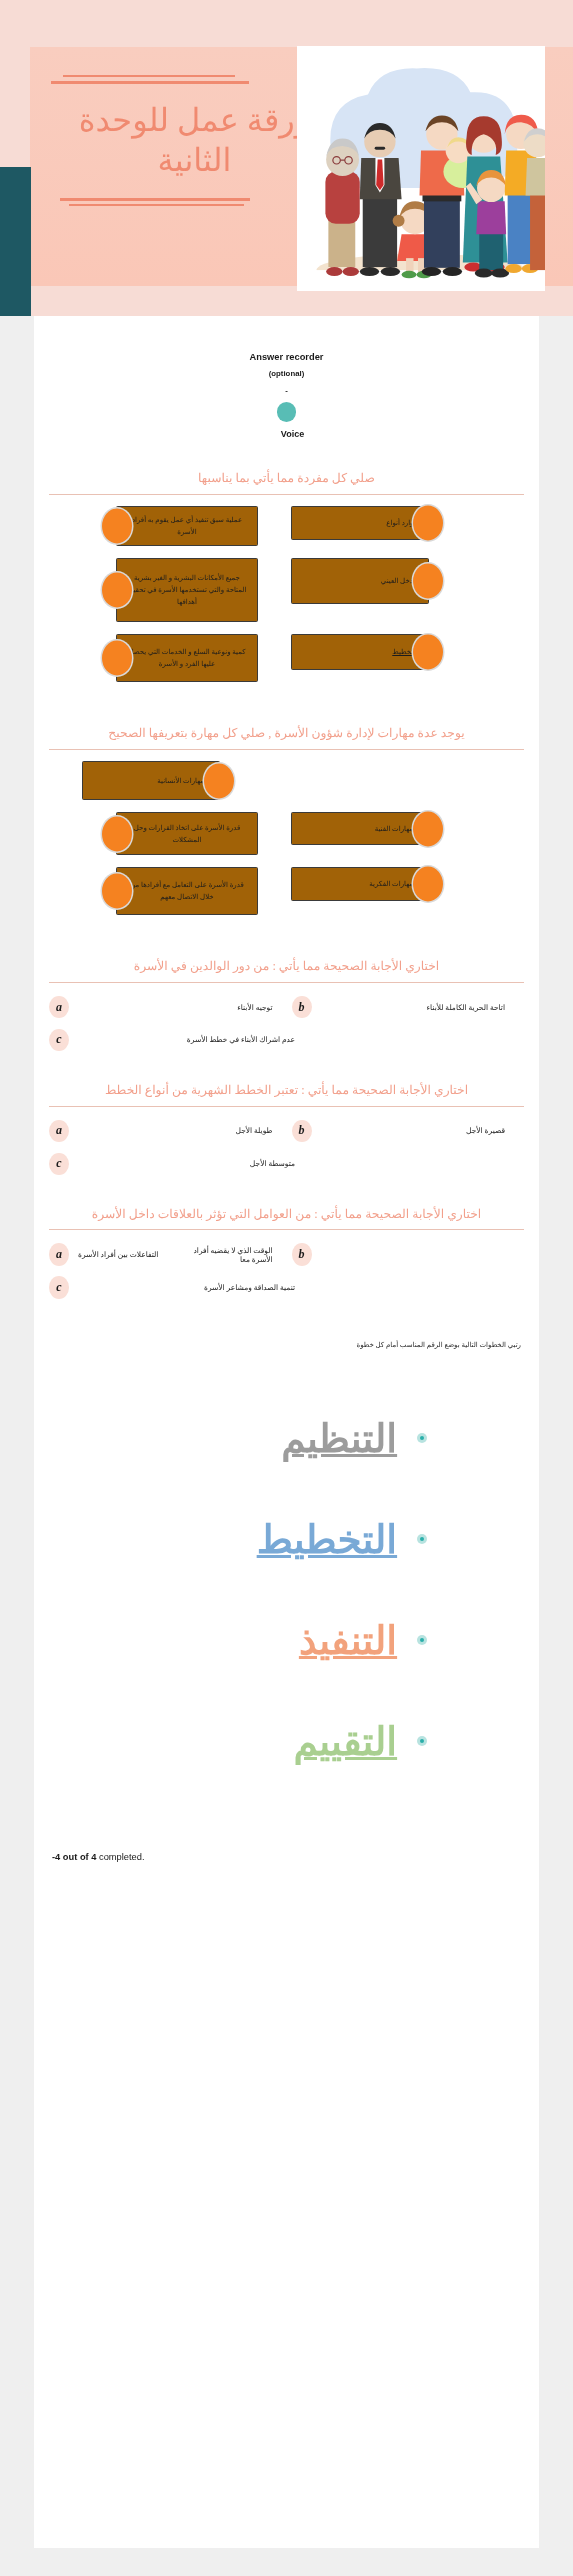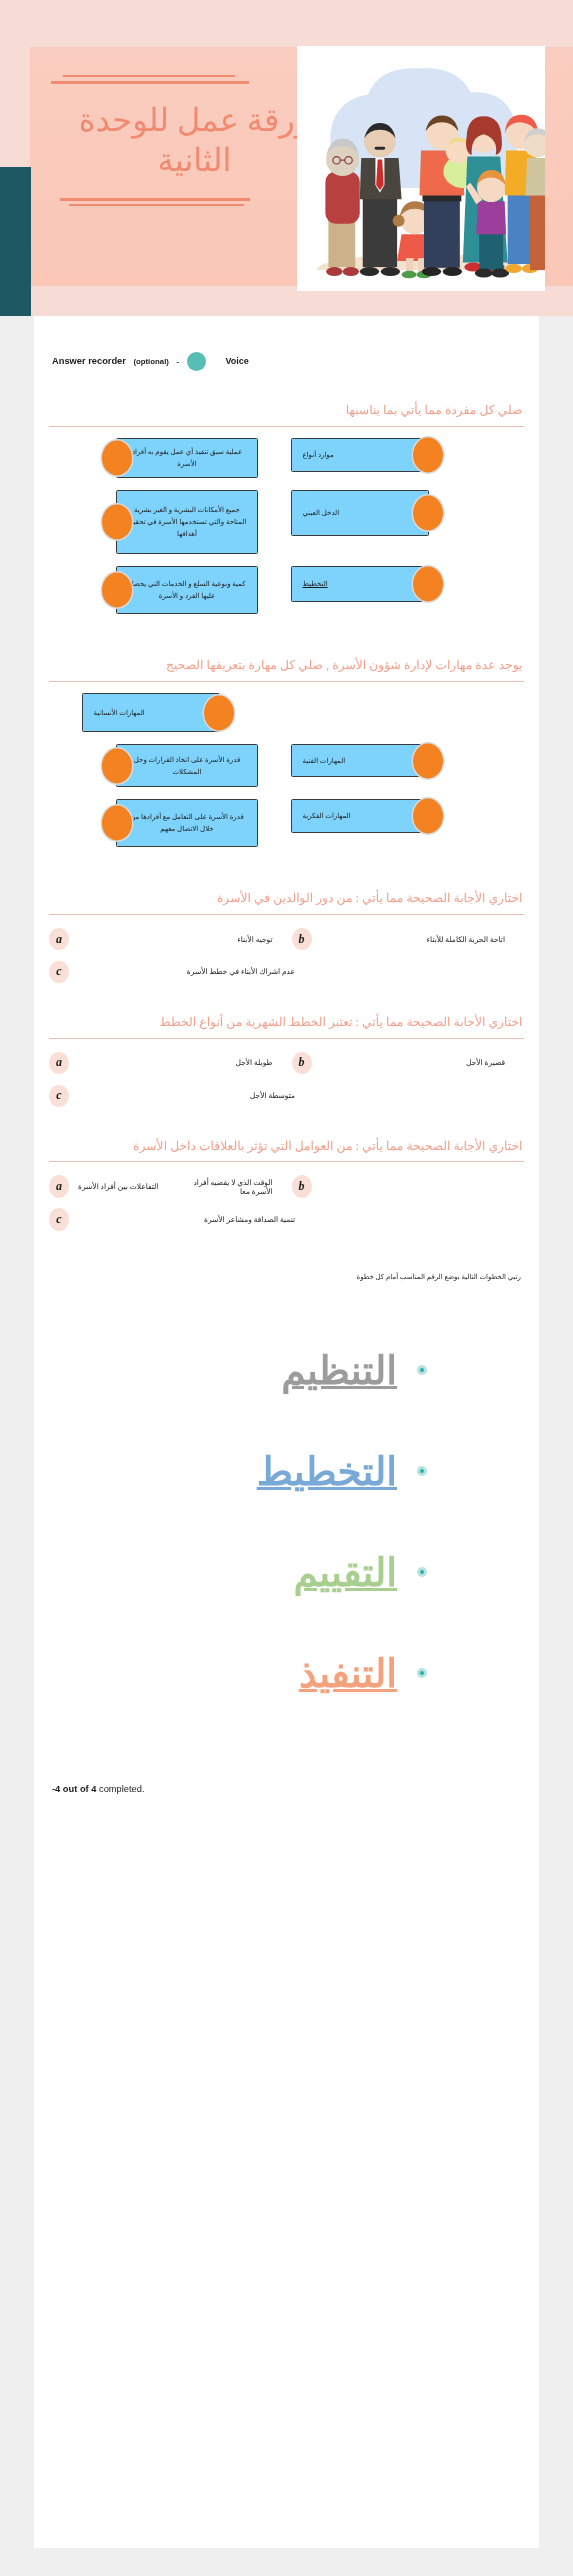--- a/index.html
+++ b/index.html
@@ -140,61 +140,62 @@
   }
 
   
   .recorder-row {
     display: flex;
     align-items: center;
     gap: 7.5px;
     padding: 16.4px 3px 0 3px;
     font-size: 9px;
     color: #1b1b1b;
+    flex-direction: column;
   }
   .rec-strong { font-weight: bold; font-size: 9.3px; }
   .rec-opt { font-size: 7.8px; font-weight: bold; }
   .rec-circle {
     width: 19.4px; height: 19.4px; border-radius: 50%;
     background: #58bdb5;
     flex: 0 0 19.4px;
   }
   .rec-voice { font-weight: bold; font-size: 9px; margin-left: 12px; }
 
   
   .section {
     padding-top: 30px;
   }
   .sec-head {
     direction: rtl;
-    text-align: right;
+    text-align: center;
     font-family: "Liberation Serif", serif;
     color: #f2a08c;
     font-size: 12.3px;
     line-height: 1.5;
     padding: 0 1.5px 6px 1.5px;
   }
   .sec-rule { height: 0.7px; background: #e9c1b4; }
 
   
   .match-wrap { padding-top: 12px; }
   .match-row {
     display: flex;
     align-items: flex-start;
     justify-content: flex-start;
     margin-bottom: 12px;
     position: relative;
   }
   .mcard {
     border: 0.7px solid #3a3a3a;
     border-radius: 1.5px;
-    background: #7dd3fc;
+    background: #a16207;
     display: flex;
     align-items: center;
-    justify-content: flex-end;
+    justify-content: flex-start;
     padding: 6.7px 10.5px;
     direction: rtl;
     text-align: center;
     font-family: "Liberation Serif", serif;
     font-size: 7px;
     color: #1c1c1c;
     line-height: 1.75;
     position: relative;
   }
   .mcard.left  { width: 142px; margin-left: 67px; min-height: 34px; }
@@ -591,25 +592,25 @@
           <div class="bigword-row">
             <span class="radio-dot"></span>
             <span class="bigword" style="color:#9c9c9c">التنظيم</span>
           </div>
           <div class="bigword-row">
             <span class="radio-dot"></span>
             <span class="bigword" style="color:#79a9d6">التخطيط</span>
           </div>
           <div class="bigword-row">
             <span class="radio-dot"></span>
-            <span class="bigword" style="color:#a9cf90">التقييم</span>
+            <span class="bigword" style="color:#f2a27c">التنفيذ</span>
           </div>
           <div class="bigword-row">
             <span class="radio-dot"></span>
-            <span class="bigword" style="color:#f2a27c">التنفيذ</span>
+            <span class="bigword" style="color:#a9cf90">التقييم</span>
           </div>
         </div>
       </div>
 
       <div class="footer-note">
         <b>-4 out of 4</b><span> completed.</span>
       </div>
 
     </div>
   </div>

